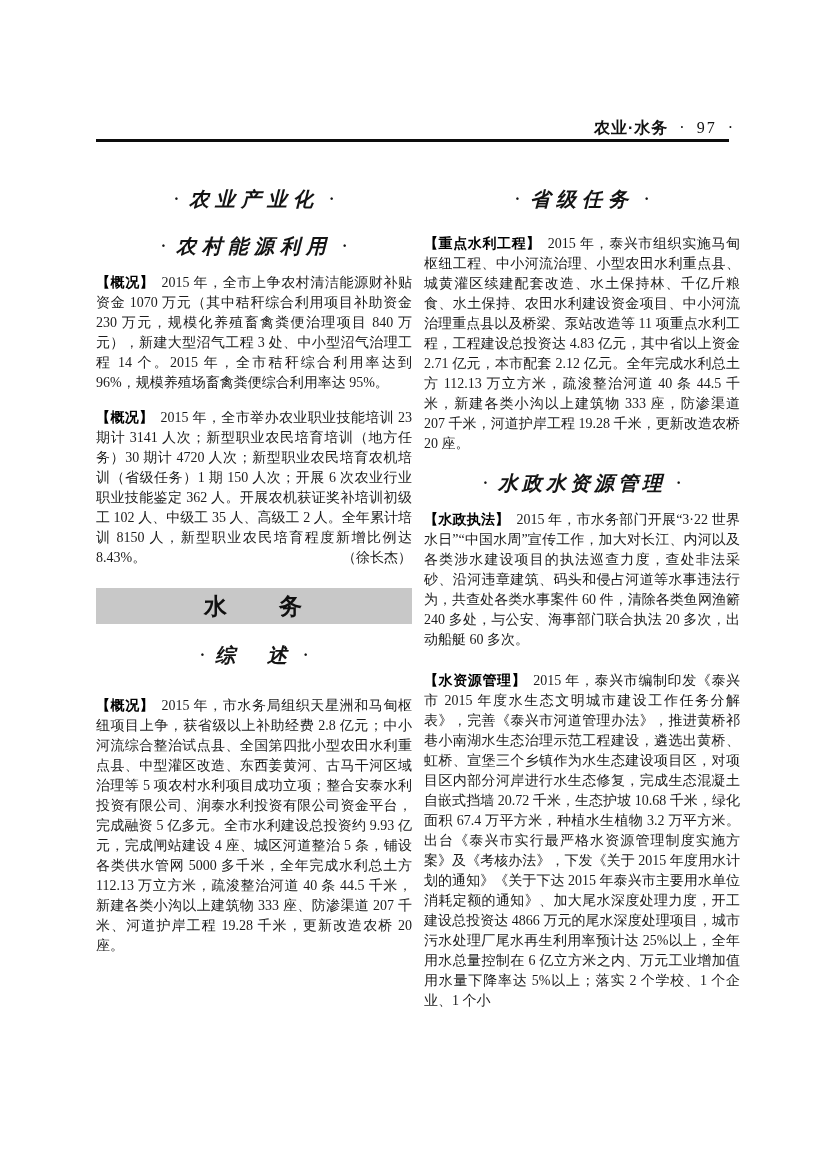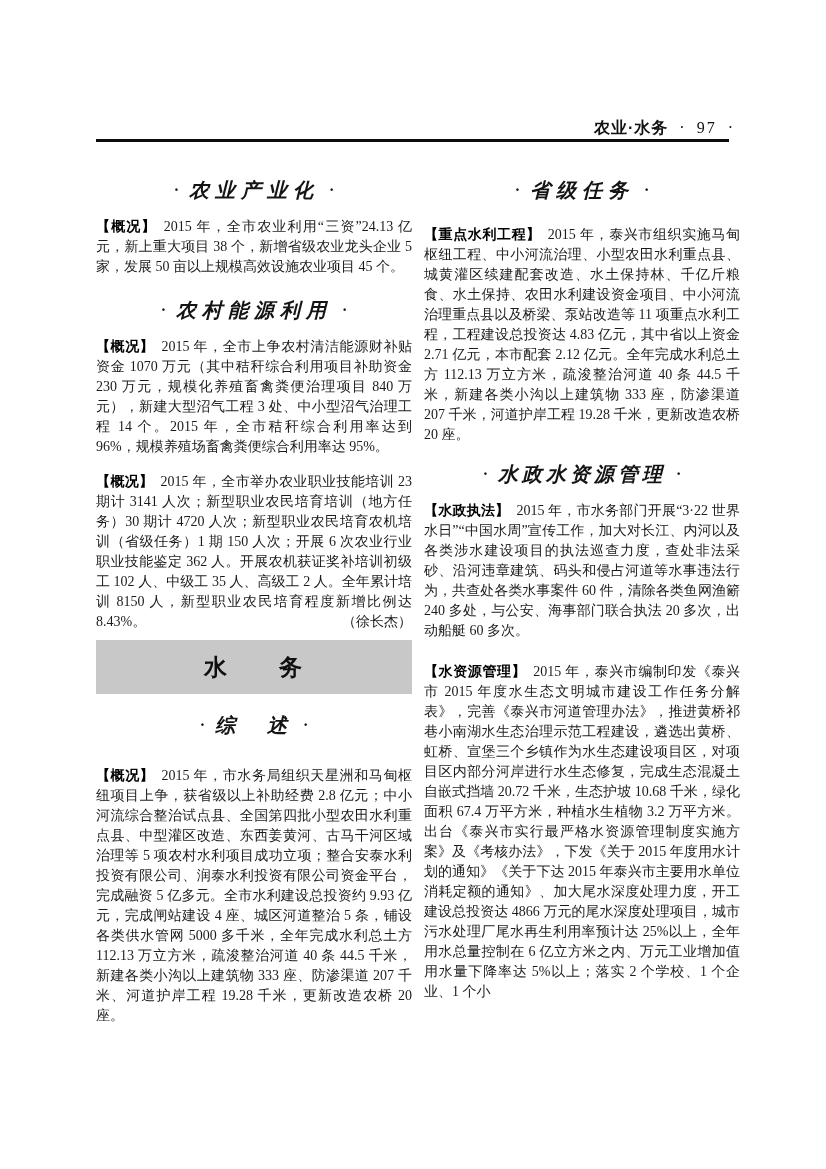--- a/index.html
+++ b/index.html
@@ -28,40 +28,40 @@
     text-align:center;
     font-size:20px;
     font-style:italic;
     color:#141414;
     margin:0 0 12px 0;
     letter-spacing:5px;
     white-space:nowrap;
   }
   .sec-heading .htext{letter-spacing:6px;}
   .sec-heading .hdot{font-style:normal;letter-spacing:0;padding:0 10px;font-size:16px;vertical-align:2px;}
-  .mt-first{margin-top:12px;}
+  .mt-first{margin-top:21px;}
   .mt-mid{margin-top:20px;}
   .para{
     font-size:14px;
     line-height:20px;
     text-align:justify;
     margin:0;
     color:#1b1b1b;
   }
   .para + .para{margin-top:14px;}
   .plabel{
     font-family:"Liberation Sans","DejaVu Sans",sans-serif;
     font-weight:700;
     margin-right:7px;
     color:#000;
   }
   .byline{float:right;}
   .banner{
-    margin-top:8px;
-    width:316px;height:54px;
+    margin-top:20px;
+    width:316px;height:36px;
     background:#c8c8c8;
     display:flex;align-items:center;justify-content:center;
     font-family:"Liberation Sans","DejaVu Sans",sans-serif;
     font-weight:700;font-size:23px;color:#0f0f0f;
     letter-spacing:2px;
   }
 </style>
 </head>
 <body>
 
@@ -73,23 +73,20 @@
     <span class="pgnum">97</span>
     <span class="dot">·</span>
   </div>
   <div class="head-rule"></div>
 
   <div class="col col-left">
 
     <h2 class="sec-heading mt-first">
       <span class="hdot">·</span><span class="htext">农业产业化</span><span class="hdot">·</span>
     </h2>
-    <p class="para">
-      <span class="plabel">【概况】</span><span>2015 年，全市农业利用“三资”24.13 亿元，新上重大项目 38 个，新增省级农业龙头企业 5 家，发展 50 亩以上规模高效设施农业项目 45 个。</span>
-    </p>
 
     <h2 class="sec-heading mt-mid">
       <span class="hdot">·</span><span class="htext">农村能源利用</span><span class="hdot">·</span>
     </h2>
     <p class="para">
       <span class="plabel">【概况】</span><span>2015 年，全市上争农村清洁能源财补贴资金 1070 万元（其中秸秆综合利用项目补助资金 230 万元，规模化养殖畜禽粪便治理项目 840 万元），新建大型沼气工程 3 处、中小型沼气治理工程 14 个。2015 年，全市秸秆综合利用率达到 96%，规模养殖场畜禽粪便综合利用率达 95%。</span>
     </p>
 
     <p class="para">
       <span class="plabel">【概况】</span><span>2015 年，全市举办农业职业技能培训 23 期计 3141 人次；新型职业农民培育培训（地方任务）30 期计 4720 人次；新型职业农民培育农机培训（省级任务）1 期 150 人次；开展 6 次农业行业职业技能鉴定 362 人。开展农机获证奖补培训初级工 102 人、中级工 35 人、高级工 2 人。全年累计培训 8150 人，新型职业农民培育程度新增比例达 8.43%。</span><span class="byline">（徐长杰）</span>

